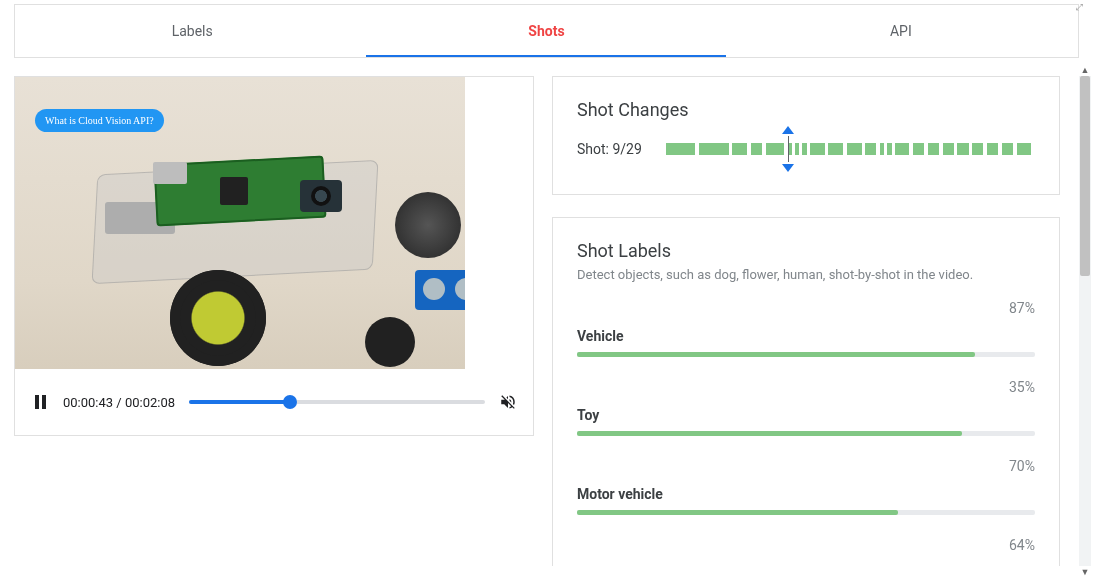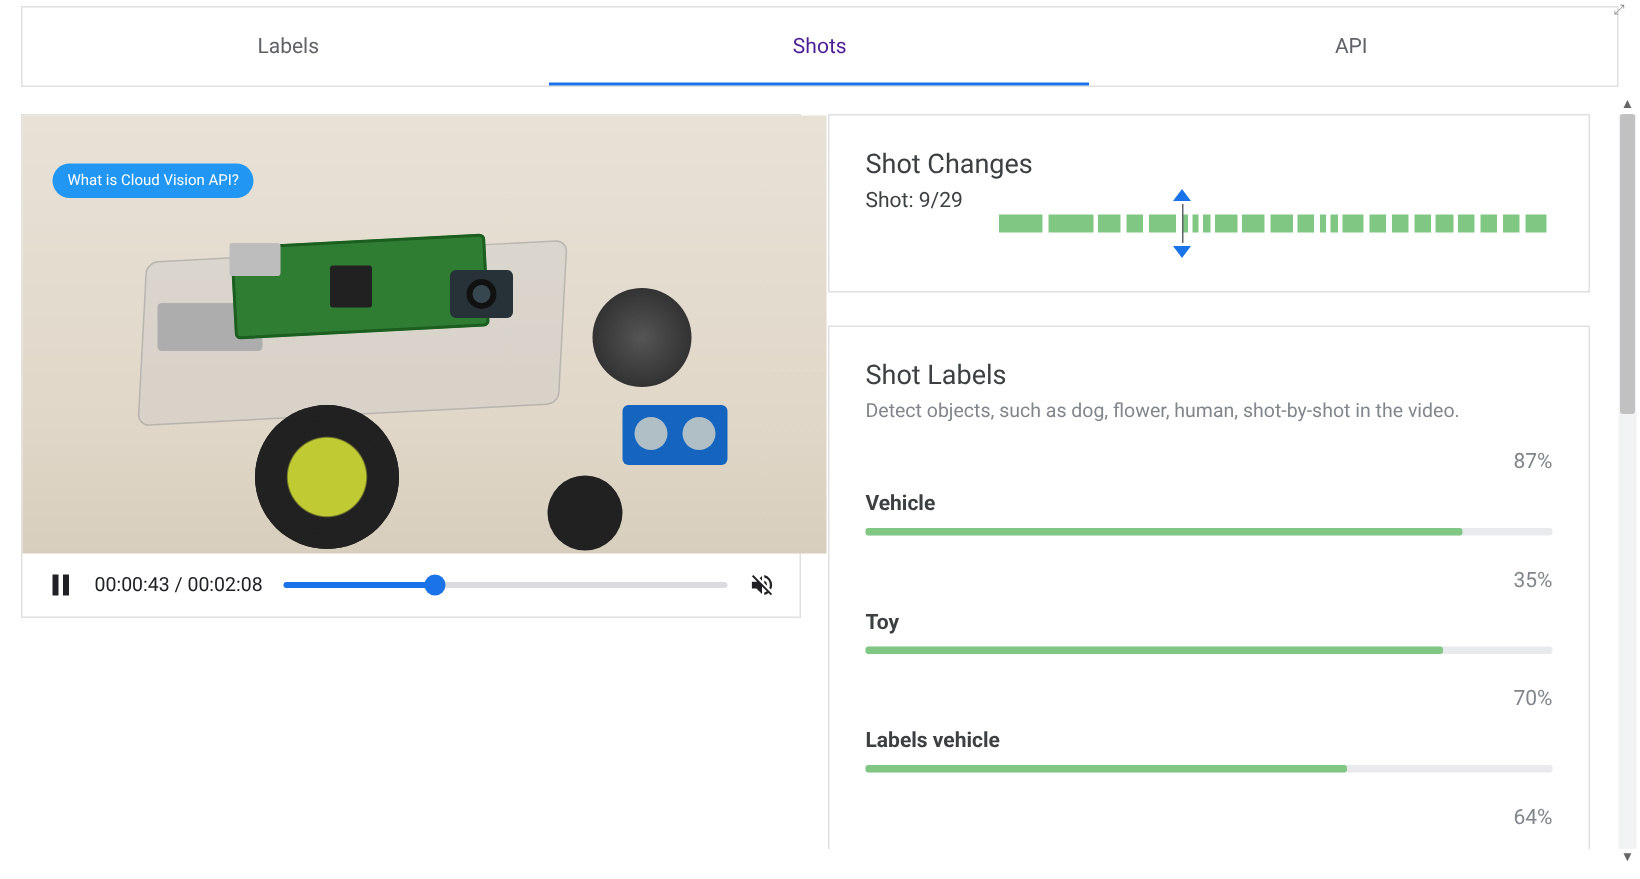--- a/index.html
+++ b/index.html
@@ -1,55 +1,55 @@
 <!DOCTYPE html>
 <html><head>
 <meta charset="utf-8">
 <style>
 * { box-sizing: border-box; margin: 0; padding: 0; }
 body { font-family: Roboto, Arial, sans-serif; background: #fff; color: #202124; width: 1093px; height: 586px; overflow: hidden; position: relative; }
 .tabs { display: flex; border: 1px solid #e0e0e0; margin: 4px 14px 0; background: #fff; }
 .tab { flex: 1; text-align: center; padding: 18px 0; font-size: 14px; color: #5f6368; cursor: pointer; position: relative; }
-.tab.active { color: #4c1d95; }
+.tab.active { color: #ef4444; font-weight: bold; }
 .tab.active::after { content: ""; position: absolute; bottom: 0; left: 50%; transform: translateX(-50%); width: 360px; height: 2px; background: #1a73e8; }
 .main { display: flex; gap: 18px; padding: 18px 14px 0; }
 .left { width: 520px; }
 .video-card { border: 1px solid #e0e0e0; background: #fff; }
-.frame { position: relative; width: 536px; height: 292px; background: linear-gradient(180deg,#e8e1d6 0%,#e0d7c8 70%,#d8cebd 100%); overflow: hidden; }
+.frame { position: relative; width: 450px; height: 292px; background: linear-gradient(180deg,#e8e1d6 0%,#e0d7c8 70%,#d8cebd 100%); overflow: hidden; font-family: Liberation Serif, serif; }
 .cloud1 { position: absolute; top: 32px; left: 20px; background: #2196f3; color: #fff; font-size: 10px; padding: 6px 10px; border-radius: 12px; }
 .cloud2 { position: absolute; top: 58px; left: 330px; background: #90caf9; color: #fff; font-size: 9px; padding: 5px 8px; border-radius: 11px; line-height: 1.2; text-align: center; }
 .robot-body { position: absolute; left: 80px; top: 75px; width: 330px; height: 170px; }
 .tray { position: absolute; left: 0; top: 15px; width: 280px; height: 110px; background: rgba(200,200,200,0.35); border: 1px solid rgba(150,150,150,0.5); border-radius: 8px; transform: skewX(-6deg) rotate(-3deg); }
 .pcb { position: absolute; left: 60px; top: 8px; width: 170px; height: 62px; background: #2e7d32; border-radius: 4px; transform: rotate(-3deg); box-shadow: inset 0 0 0 2px #1b5e20; }
 .chip { position: absolute; left: 125px; top: 25px; width: 28px; height: 28px; background: #212121; border-radius: 2px; }
 .usb { position: absolute; left: 58px; top: 10px; width: 34px; height: 22px; background: #bdbdbd; border-radius: 2px; }
 .cam { position: absolute; left: 205px; top: 28px; width: 42px; height: 32px; background: #263238; border-radius: 4px; }
 .cam::after { content: ""; position: absolute; left: 11px; top: 6px; width: 20px; height: 20px; background: radial-gradient(circle,#37474f 40%,#111 44%); border-radius: 50%; }
 .speaker { position: absolute; left: 300px; top: 40px; width: 66px; height: 66px; background: radial-gradient(circle,#555 0%,#333 70%); border-radius: 50%; }
 .sensor { position: absolute; left: 320px; top: 118px; width: 70px; height: 40px; background: #1565c0; border-radius: 4px; }
 .sensor::before, .sensor::after { content: ""; position: absolute; top: 8px; width: 22px; height: 22px; background: #b0bec5; border-radius: 50%; }
 .sensor::before { left: 8px; } .sensor::after { right: 8px; }
 .wheel { position: absolute; left: 75px; top: 118px; width: 96px; height: 96px; background: radial-gradient(circle,#c0ca33 0 38%,#212121 40% 100%); border-radius: 50%; box-shadow: inset 0 0 0 10px #212121; }
 .wheel-sm { position: absolute; left: 270px; top: 165px; width: 50px; height: 50px; background: #212121; border-radius: 50%; }
 .battery { position: absolute; left: 10px; top: 50px; width: 70px; height: 32px; background: #9e9e9e; border-radius: 3px; }
-.controls { display: flex; align-items: center; padding: 12px 16px; gap: 14px; }
+.controls { display: flex; align-items: center; padding: 24px 16px; gap: 14px; }
 .ctrl-btn { width: 18px; height: 18px; display: flex; align-items: center; justify-content: center; cursor: pointer; }
 .pause-icon { display: flex; gap: 3px; }
 .pause-icon span { width: 4px; height: 14px; background: #202124; }
 .time { font-size: 13px; color: #202124; }
 .seek { flex: 1; height: 4px; background: #dadce0; border-radius: 2px; position: relative; cursor: pointer; }
 .seek-fill { position: absolute; left: 0; top: 0; height: 100%; background: #1a73e8; border-radius: 2px; width: 34%; }
 .seek-thumb { position: absolute; top: 50%; left: 34%; transform: translate(-50%,-50%); width: 14px; height: 14px; background: #1a73e8; border-radius: 50%; }
 .mute-icon svg { width: 22px; height: 22px; fill: #202124; }
 .right { flex: 1; position: relative; }
 .scroll-area { width: 508px; height: 490px; overflow: hidden; }
 .card { border: 1px solid #e0e0e0; padding: 22px 24px; background: #fff; margin-bottom: 22px; }
 .card h2 { font-size: 18px; font-weight: 400; color: #3c4043; margin-bottom: 6px; }
 .card .sub { font-size: 13px; color: #80868b; margin-bottom: 18px; }
-.shot-row { display: flex; gap: 24px; }
+.shot-row { display: flex; align-items: center; gap: 24px; }
 .shot-label { font-size: 14px; color: #3c4043; white-space: nowrap; }
 .timeline { flex: 1; position: relative; height: 46px; }
 .tl-bar { position: absolute; top: 50%; transform: translateY(-50%); height: 12px; background: #81c784; }
 .tl-marker { position: absolute; top: 0; height: 46px; width: 16px; display: flex; flex-direction: column; align-items: center; justify-content: space-between; pointer-events: none; }
 .tl-marker .line { position: absolute; top: 10px; bottom: 10px; left: 50%; width: 1px; background: #5f6368; }
 .tl-chev { width: 0; height: 0; border-left: 6px solid transparent; border-right: 6px solid transparent; }
 .tl-chev.up { border-bottom: 8px solid #1a73e8; }
 .tl-chev.down { border-top: 8px solid #1a73e8; }
 .label-row { margin-bottom: 22px; }
 .label-head { display: flex; justify-content: space-between; font-size: 14px; margin-bottom: 8px; }
@@ -175,21 +175,21 @@
               <div class="label-head">
                 <span class="name">Toy</span>
                 <span class="pct">35%</span>
               </div>
               <div class="bar-bg">
                 <div class="bar-fill" style="width:84%"></div>
               </div>
             </div>
             <div class="label-row">
               <div class="label-head">
-                <span class="name">Labels vehicle</span>
+                <span class="name">Motor vehicle</span>
                 <span class="pct">70%</span>
               </div>
               <div class="bar-bg">
                 <div class="bar-fill" style="width:70%"></div>
               </div>
             </div>
             <div class="label-row">
               <div class="label-head">
                 <span class="name">Car</span>
                 <span class="pct">64%</span>

